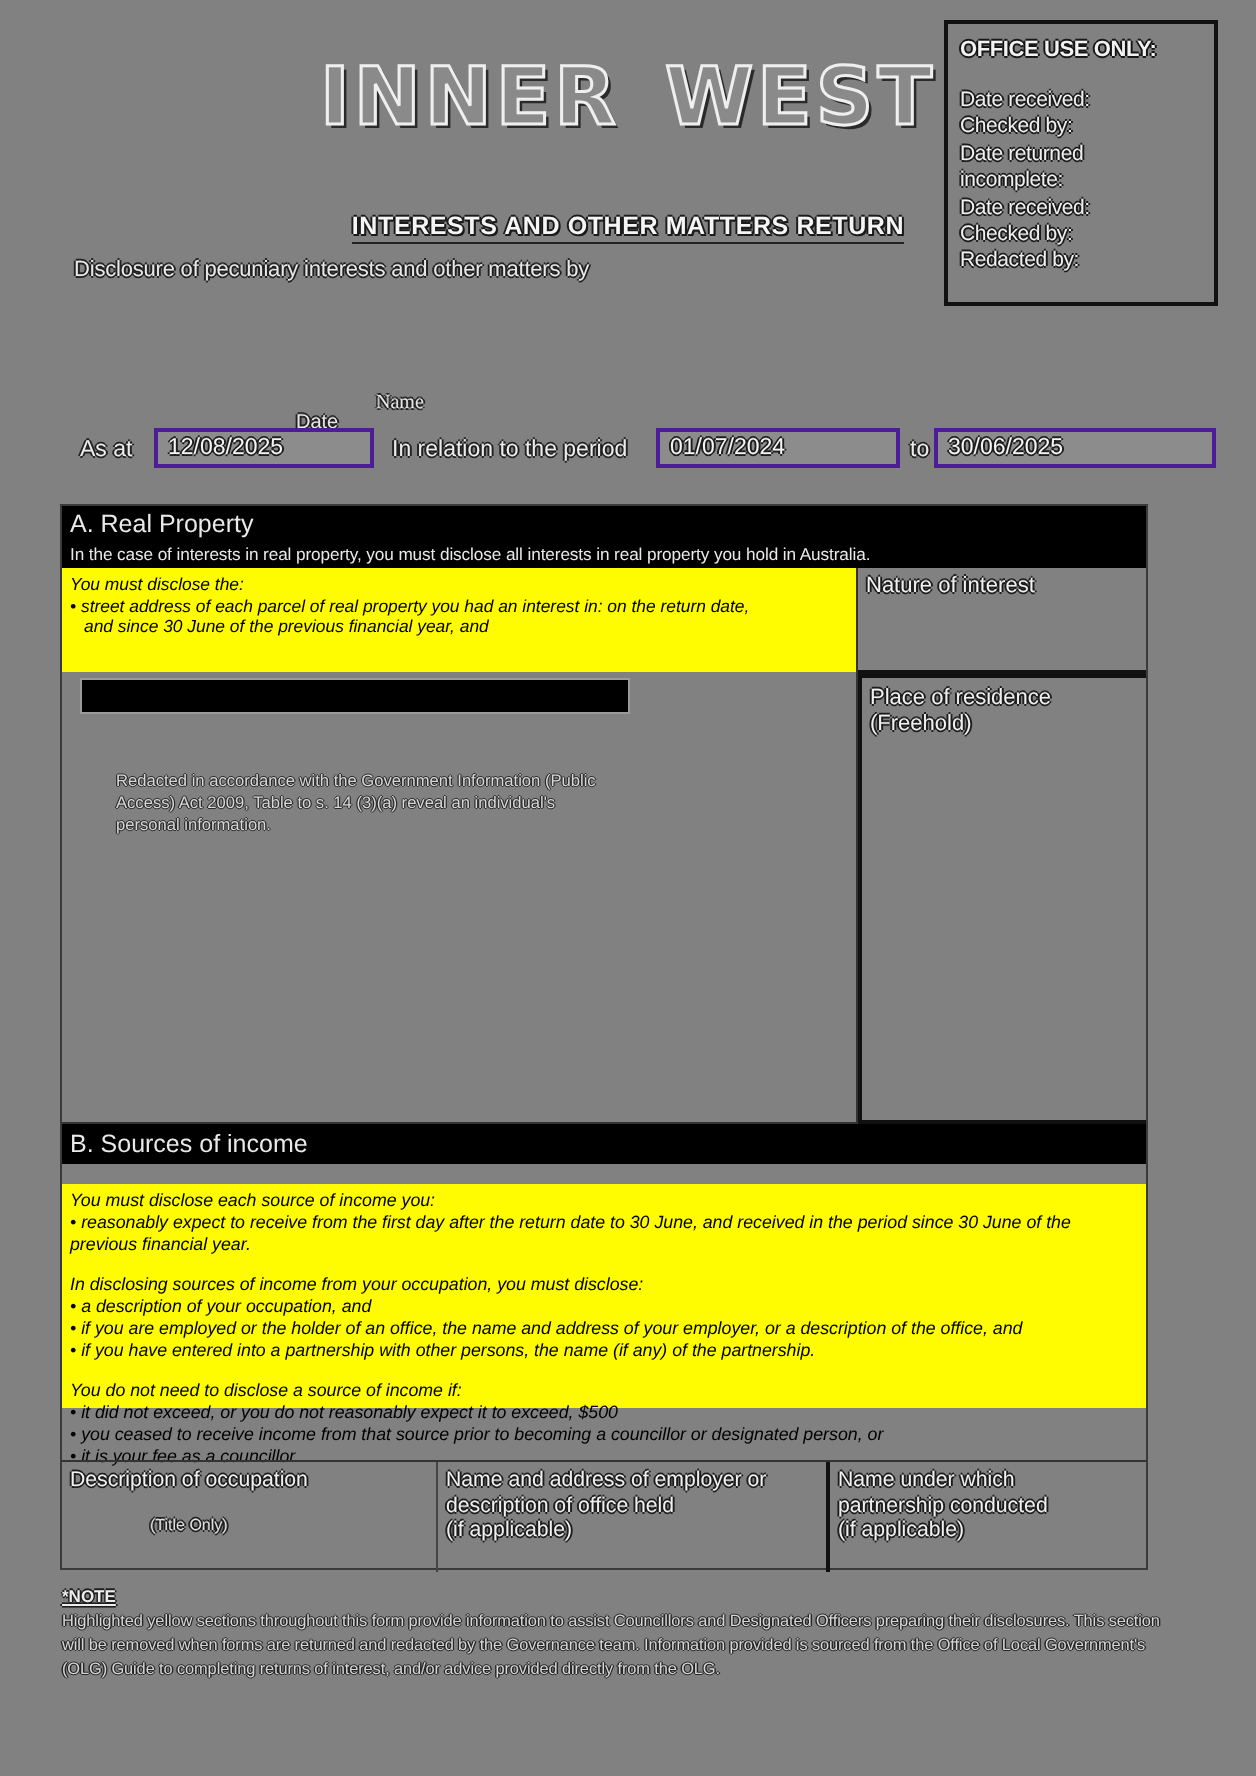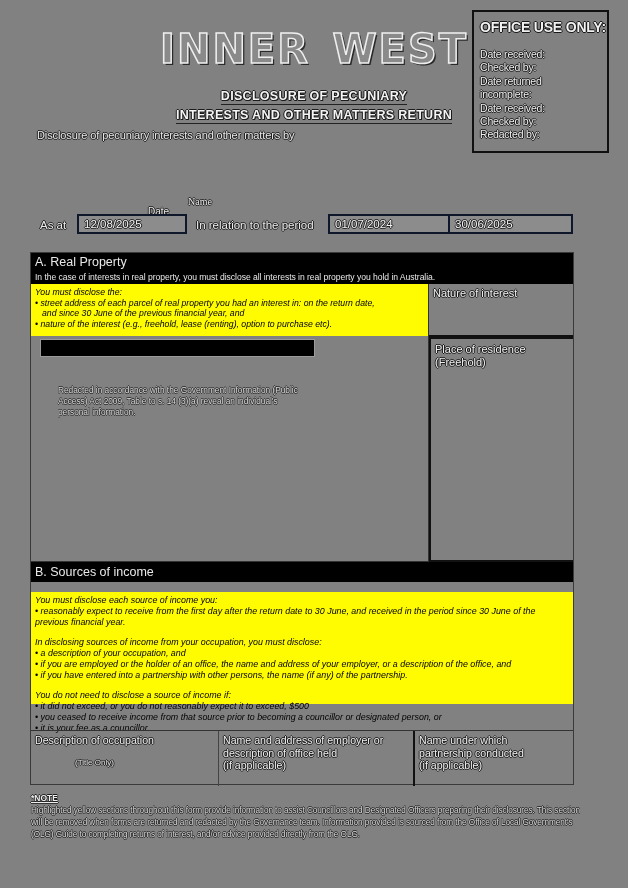--- a/index.html
+++ b/index.html
@@ -28,21 +28,21 @@
     left: 472px;
     top: 10px;
     width: 137px;
     height: 143px;
     border: 2px solid #111;
     background: #818181;
     box-sizing: border-box;
     padding: 7px 0 0 6px;
   }
   #office-use .ou-title {
-    font-size: 14px;
+    font-size: 11px;
     font-weight: bold;
     letter-spacing: -0.2px;
     margin-bottom: 13px;
     color: #f2f2f2;
     text-shadow: 0 0 1px #000, 1px 0 0 #1b1b1b, -1px 0 0 #1b1b1b, 0 1px 0 #1b1b1b, 0 -1px 0 #1b1b1b;
   }
   #office-use .ou-line {
     font-size: 10.5px;
     line-height: 13.4px;
     letter-spacing: -0.2px;
@@ -142,31 +142,31 @@
     color: #ececec;
     text-shadow: 1px 0 0 #222, -1px 0 0 #222, 0 1px 0 #222, 0 -1px 0 #222;
   }
   #label-as-at { left: 40px; top: 219px; }
   #label-period { left: 196px; top: 219px; }
   #label-to { left: 455px; top: 219px; }
 
   .date-box {
     position: absolute;
     height: 20px;
-    border: 2px solid #0f172a;
+    border: 2px solid #4c1d95;
     background: #8c8c8c;
     box-sizing: border-box;
     font-size: 11.5px;
     color: #f4f4f4;
     text-shadow: 1px 0 0 #1d1d1d, -1px 0 0 #1d1d1d, 0 1px 0 #1d1d1d, 0 -1px 0 #1d1d1d;
     padding: 2px 0 0 5px;
   }
   #date-asat  { left: 77px;  top: 214px; width: 110px; }
   #date-from  { left: 328px; top: 214px; width: 122px; }
-  #date-to    { left: 448px; top: 214px; width: 125px; }
+  #date-to    { left: 467px; top: 214px; width: 141px; }
 
   
   #form-frame {
     position: absolute;
     left: 30px;
     top: 252px;
     width: 544px;
     height: 533px;
     border: 1px solid #3a3a3a;
     background: #818181;
@@ -362,21 +362,21 @@
     <div class="ou-line">Checked by:</div>
     <div class="ou-line">Redacted by:</div>
   </div>
 
   <div id="masthead">
     <span class="logo-word">INNER</span>
     <span class="logo-word">WEST</span>
   </div>
 
   <div id="title-block">
-    <div class="t-line">DISCLOSURE OF PECUNIARY</div><br>
+    <br>
     <div class="t-line">INTERESTS AND OTHER MATTERS RETURN</div>
   </div>
 
   <div id="disclosure-by-label">Disclosure of pecuniary interests and other matters by</div>
 
   <div id="label-name">Name</div>
   <div id="label-date">Date</div>
 
   <div class="inline-label" id="label-as-at">As at</div>
   <div class="date-box" id="date-asat">12/08/2025</div>
@@ -389,21 +389,20 @@
 
   <div id="form-frame">
 
     <div class="band-black" id="secA-title">A. Real Property</div>
     <div class="band-black" id="secA-sub">In the case of interests in real property, you must disclose all interests in real property you hold in Australia.</div>
 
     <div class="yellow" id="secA-yellow">
       <div>You must disclose the:</div>
       <div class="bullet-line">•&nbsp;<span>street address of each parcel of real property you had an interest in: on the return date,</span></div>
       <div class="bullet-cont">and since 30 June of the previous financial year, and</div>
-      <div class="bullet-line">•&nbsp;<span>nature of the interest (e.g., freehold, lease (renting), option to purchase etc).</span></div>
     </div>
 
     <div id="col-left-frame"></div>
 
     <div id="redaction-bar"></div>
     <div id="redaction-note">Redacted in accordance with the Government Information (Public Access) Act 2009, Table to s. 14 (3)(a) reveal an individual's personal information.</div>
 
     <div id="nature-cell">
       <div class="cell-text">Nature of interest</div>
     </div>

